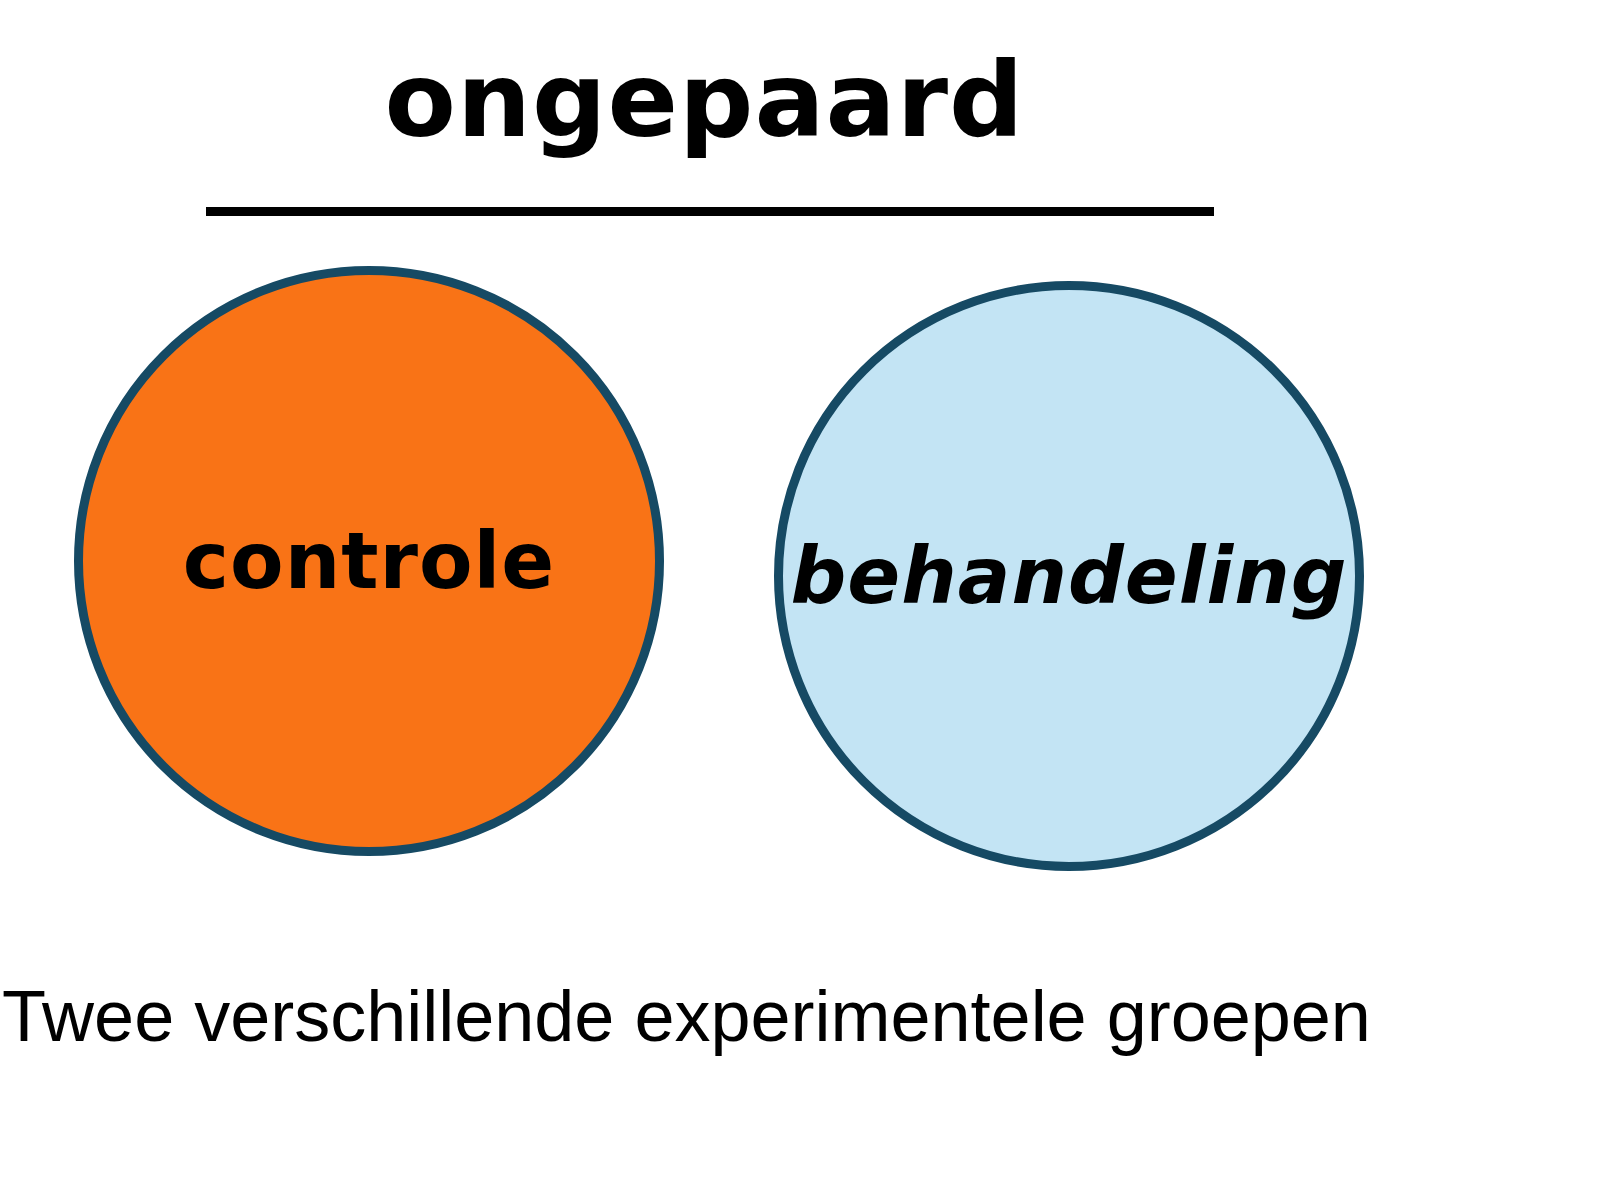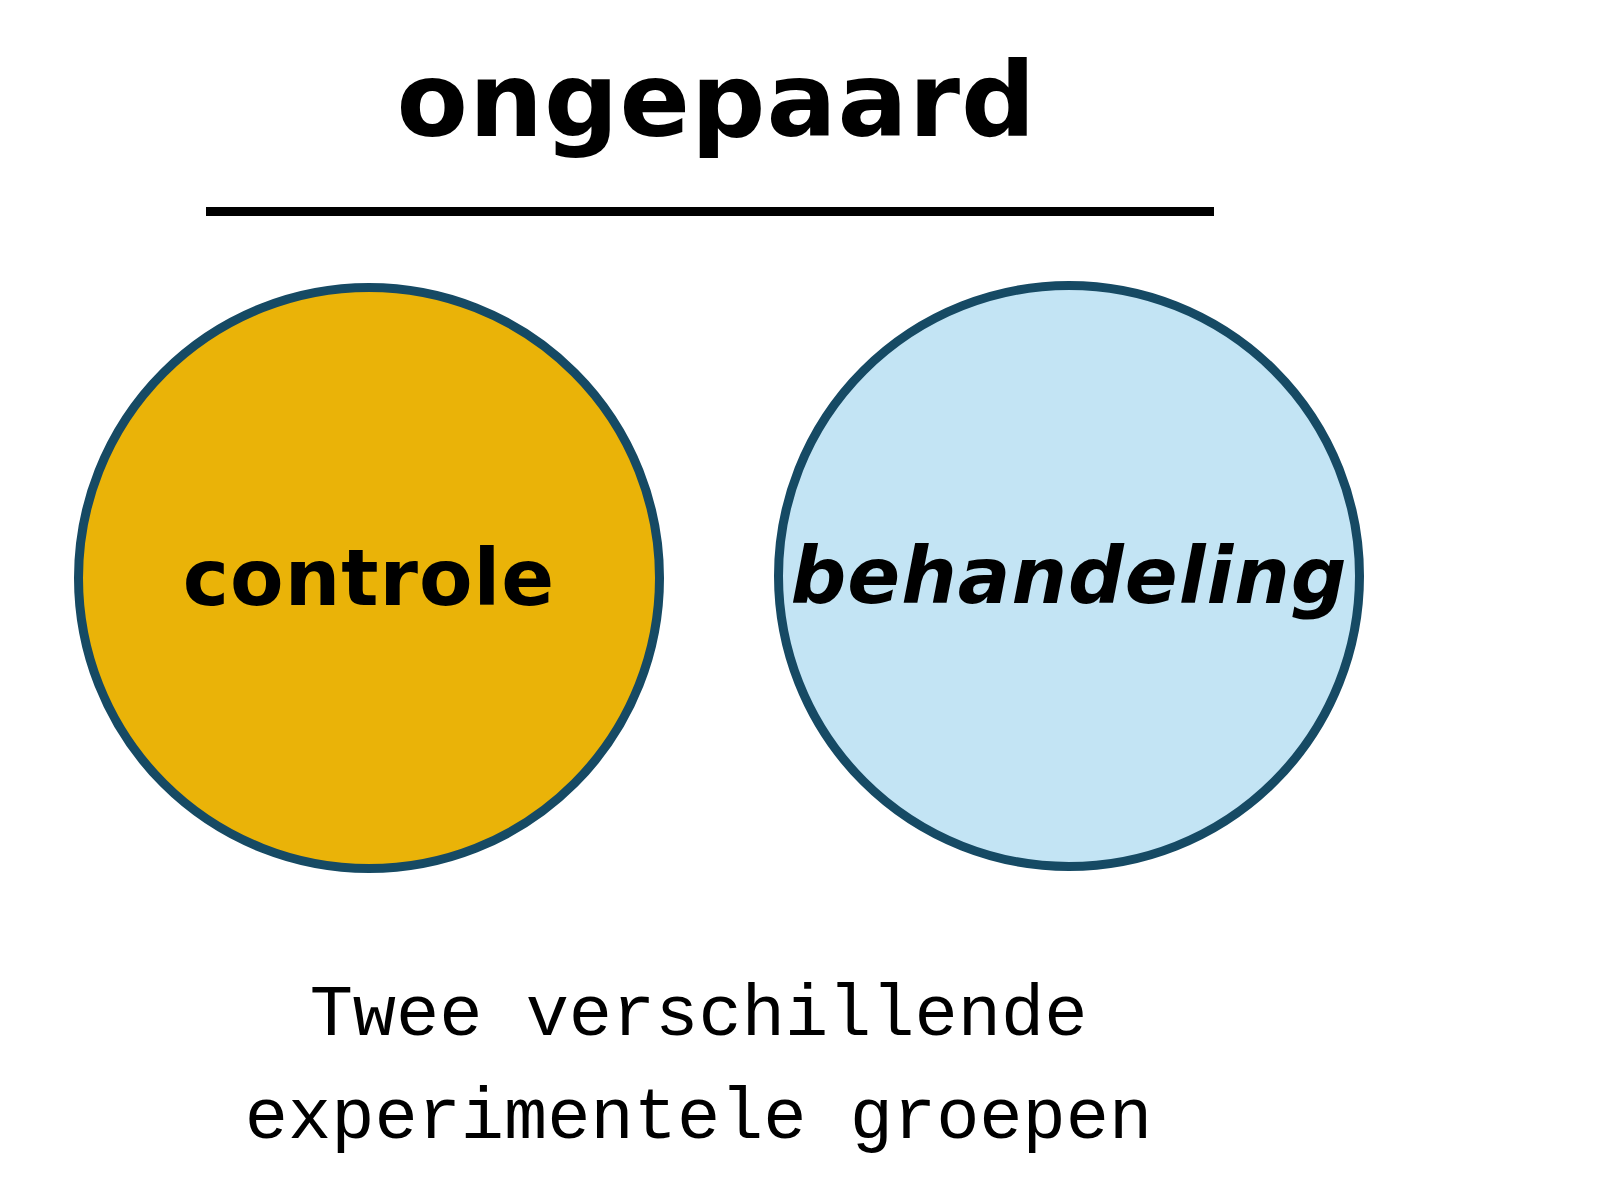--- a/index.html
+++ b/index.html
@@ -1,23 +1,23 @@
 <!DOCTYPE html>
 <html><head>
 <meta charset="utf-8">
 <style>
   html, body { margin:0; padding:0; background:#ffffff; }
   body { width:1609px; height:1201px; position:relative; overflow:hidden; font-family:"DejaVu Sans", sans-serif; color:#000; }
-  .title { position:absolute; left:12px; width:1409px; top:40px; text-align:center; font-weight:bold; font-size:104px; line-height:120px; letter-spacing:1px; }
+  .title { position:absolute; left:0; width:1409px; top:40px; text-align:center; font-weight:bold; font-size:104px; line-height:120px; letter-spacing:1px; }
   .rule { position:absolute; left:206px; top:207px; width:1008px; height:9px; background:#000; }
   .circle { position:absolute; border-radius:50%; border:9px solid #164a64; box-sizing:border-box; display:flex; align-items:center; justify-content:center; }
-  .c1 { left:74px; top:283px; width:590px; height:590px; background:#eab308; }
+  .c1 { left:74px; top:266px; width:590px; height:590px; background:#f97316; }
   .c2 { left:774px; top:281px; width:590px; height:590px; background:#c3e4f4;font-style:italic; }
   .circle span { font-weight:bold; font-size:78px; letter-spacing:1px; }
-  .caption { position:absolute; left:0; width:1373px; top:965px; text-align:center; font-size:72px; line-height:103px; font-family:Liberation Mono, monospace;margin-left:12px; }
+  .caption { position:absolute; left:0; width:1373px; top:965px; text-align:center; font-size:72px; line-height:103px; font-family:Liberation Sans, sans-serif; }
 </style>
 </head>
 <body>
 
 <div class="title">ongepaard</div>
 <div class="rule"></div>
 
 <div class="circle c1">
   <span>controle</span>
 </div>

